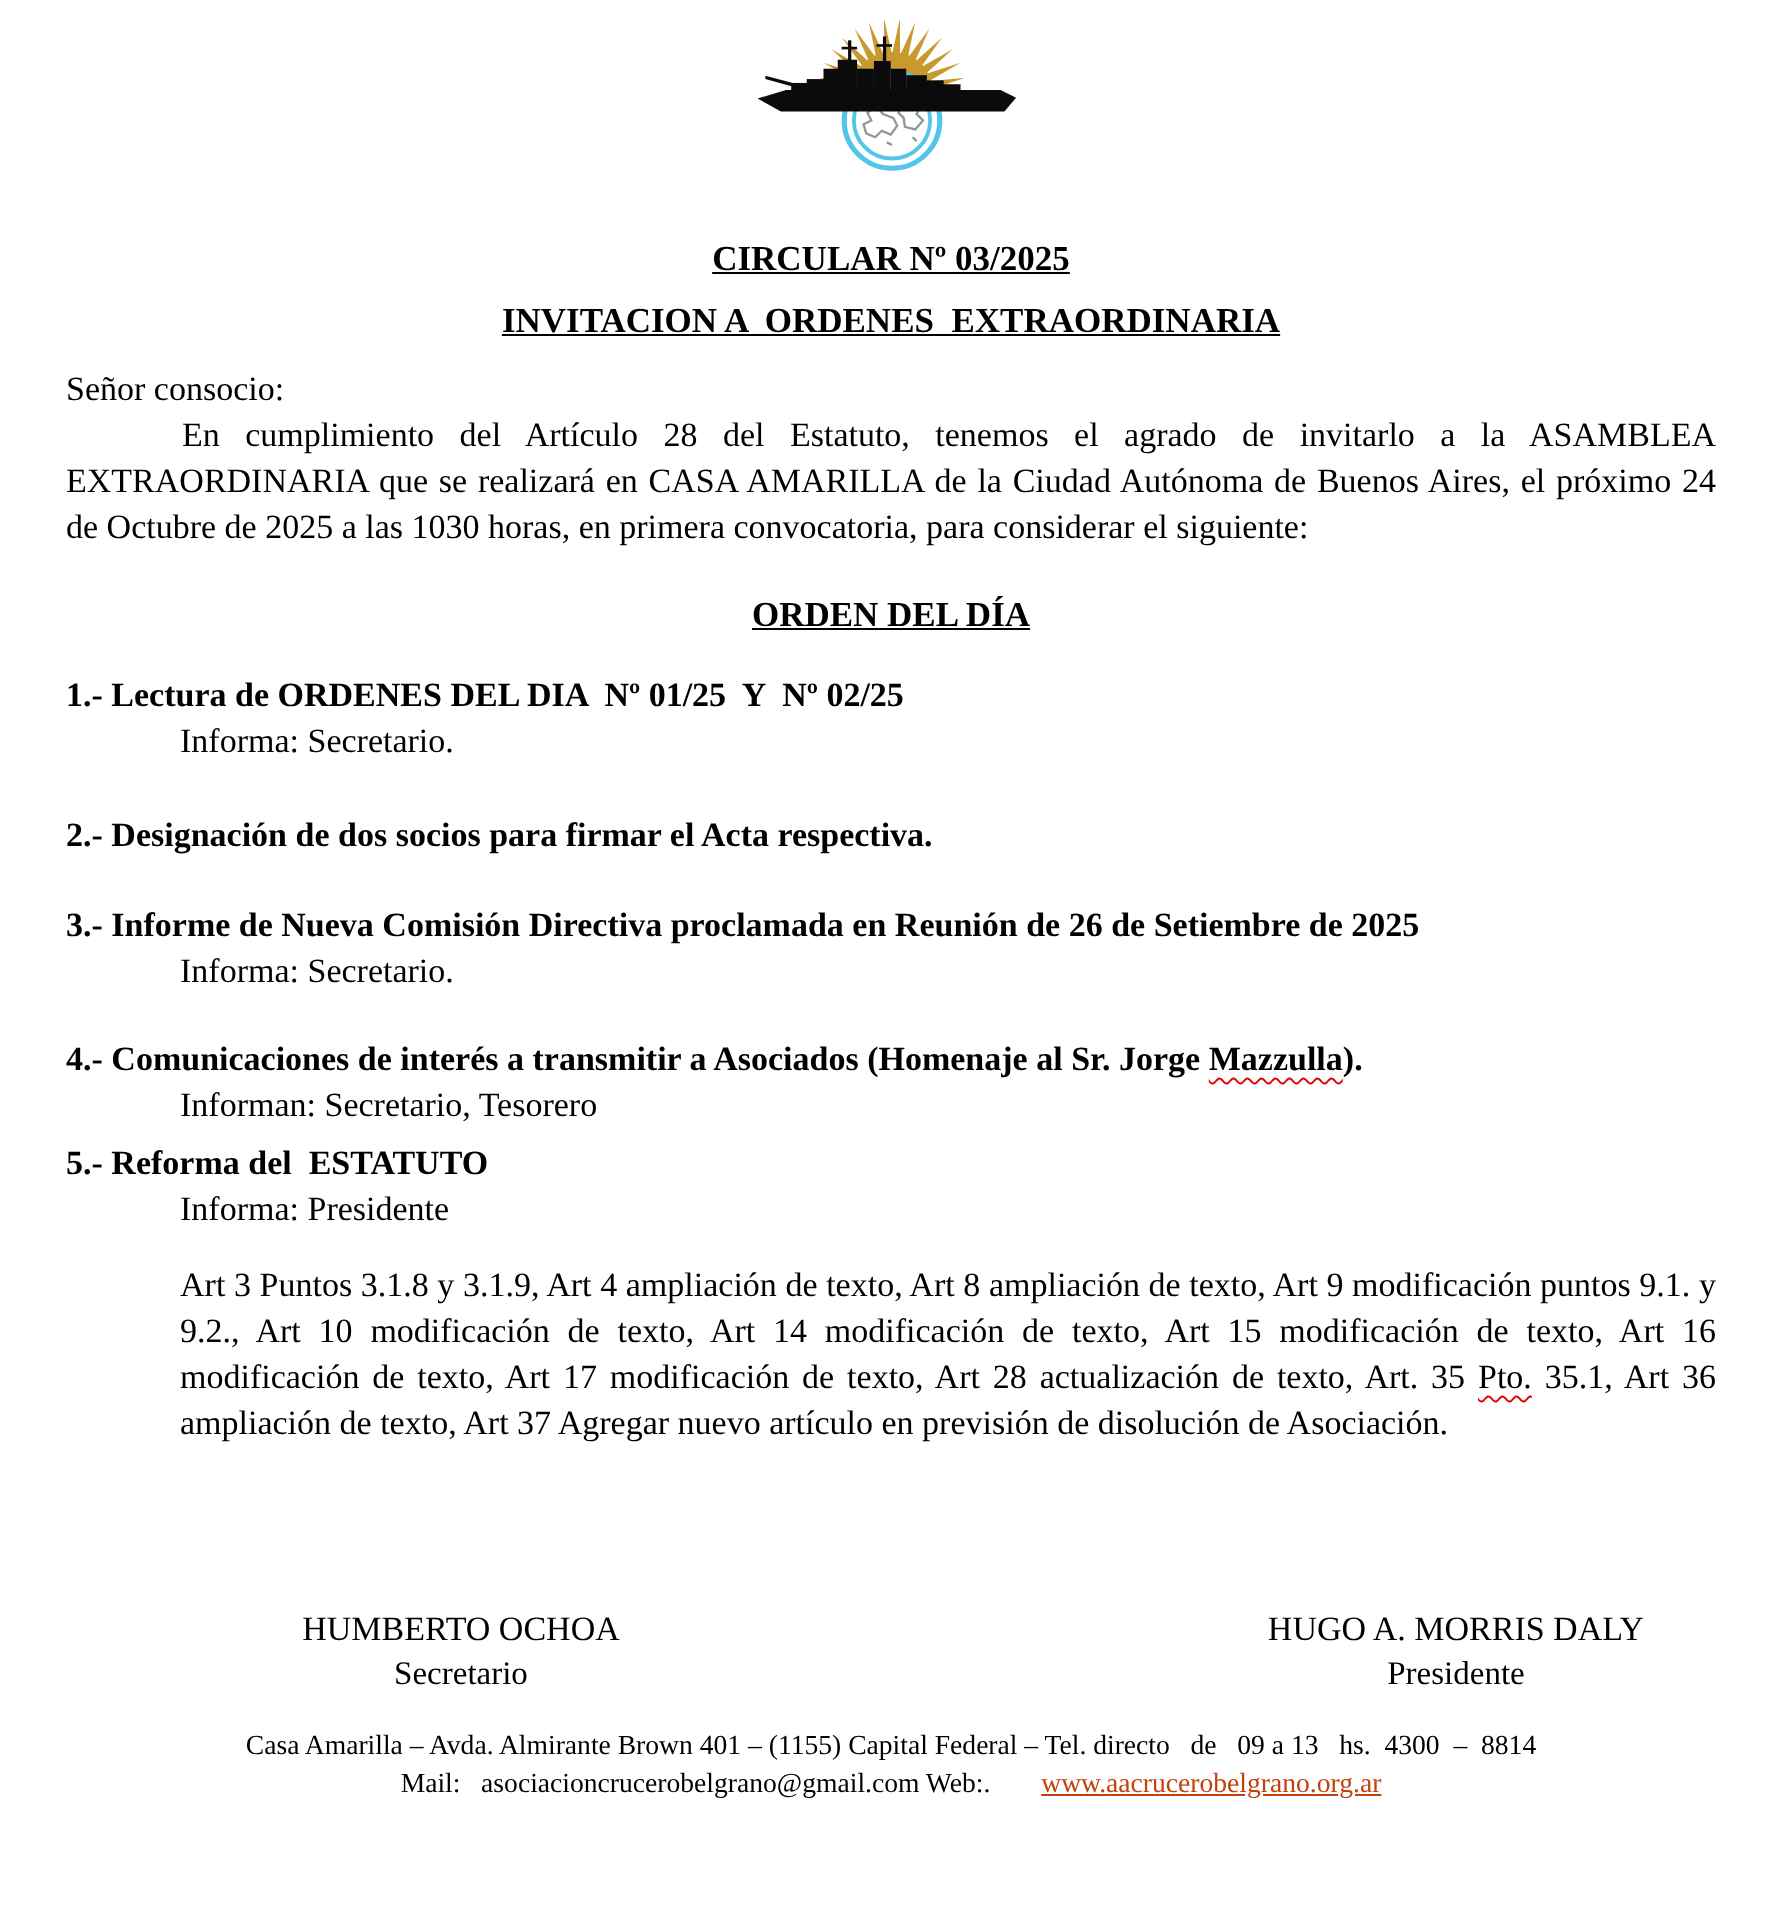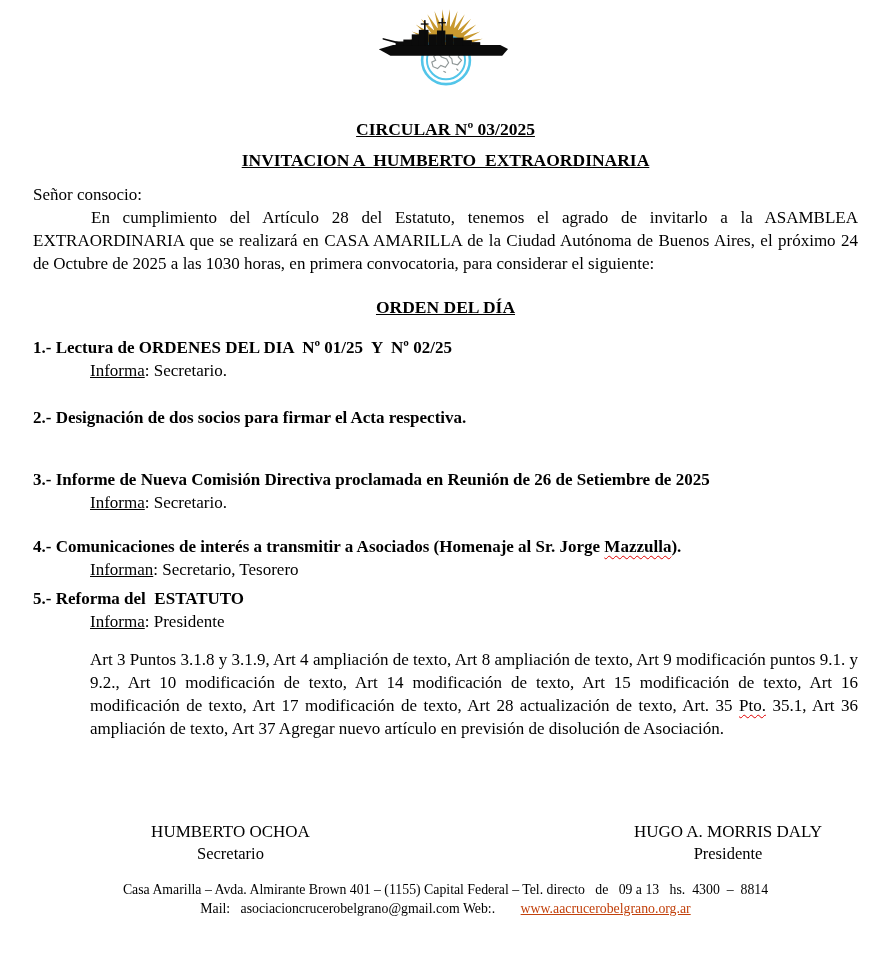--- a/index.html
+++ b/index.html
@@ -29,25 +29,25 @@
   .salutation{margin-top:12px;font-size:17px;line-height:23px;}
   .intro{
     margin-top:0;font-size:17px;line-height:23px;
     text-align:justify;text-indent:58px;
   }
   .orden-heading{margin-top:21px;text-align:center;font-weight:bold;font-size:17.5px;line-height:23px;}
 
   .item-title{font-weight:bold;font-size:17px;line-height:23px;}
   .mt-item1{margin-top:17px;}
   .mt-item2{margin-top:24px;}
-  .mt-item3{margin-top:39px;}
+  .mt-item3{margin-top:22px;}
   .mt-item4{margin-top:21px;}
   .mt-item5{margin-top:6px;}
   .informa-line{margin-left:57px;font-size:17px;line-height:23px;}
-  .informa-label{text-decoration:underline;}
+  .informa-label{}
 
   .wavy{
     text-decoration-line:underline;
     text-decoration-style:wavy;
     text-decoration-color:#e00000;
     text-decoration-thickness:1px;
     text-underline-offset:3px;
   }
 
   .reform-detail{
@@ -116,21 +116,21 @@
         <rect x="176" y="56" width="14" height="8"></rect>
         <rect x="189" y="59" width="14" height="5"></rect>
       </g>
     </svg>
   </div>
 
   <div class="title title-circular">
     <span class="underlined" data-bind="titles.circular">CIRCULAR Nº 03/2025</span>
   </div>
   <div class="title title-invitation">
-    <span class="underlined" data-bind="titles.invitation">INVITACION A  HUMBERTO  EXTRAORDINARIA</span>
+    <span class="underlined" data-bind="titles.invitation">INVITACION A  ORDENES  EXTRAORDINARIA</span>
   </div>
 
   <div class="salutation" data-bind="salutation">Señor consocio:</div>
 
   <div class="intro"><span data-bind="intro_paragraph">En cumplimiento del Artículo 28 del Estatuto, tenemos el agrado de invitarlo a la ASAMBLEA EXTRAORDINARIA que se realizará en CASA AMARILLA de la Ciudad Autónoma de Buenos Aires, el próximo 24 de Octubre de 2025 a las 1030 horas, en primera convocatoria, para considerar el siguiente:</span></div>
 
   <div class="orden-heading">
     <span class="underlined" data-bind="orden.heading">ORDEN DEL DÍA</span>
   </div>
 

